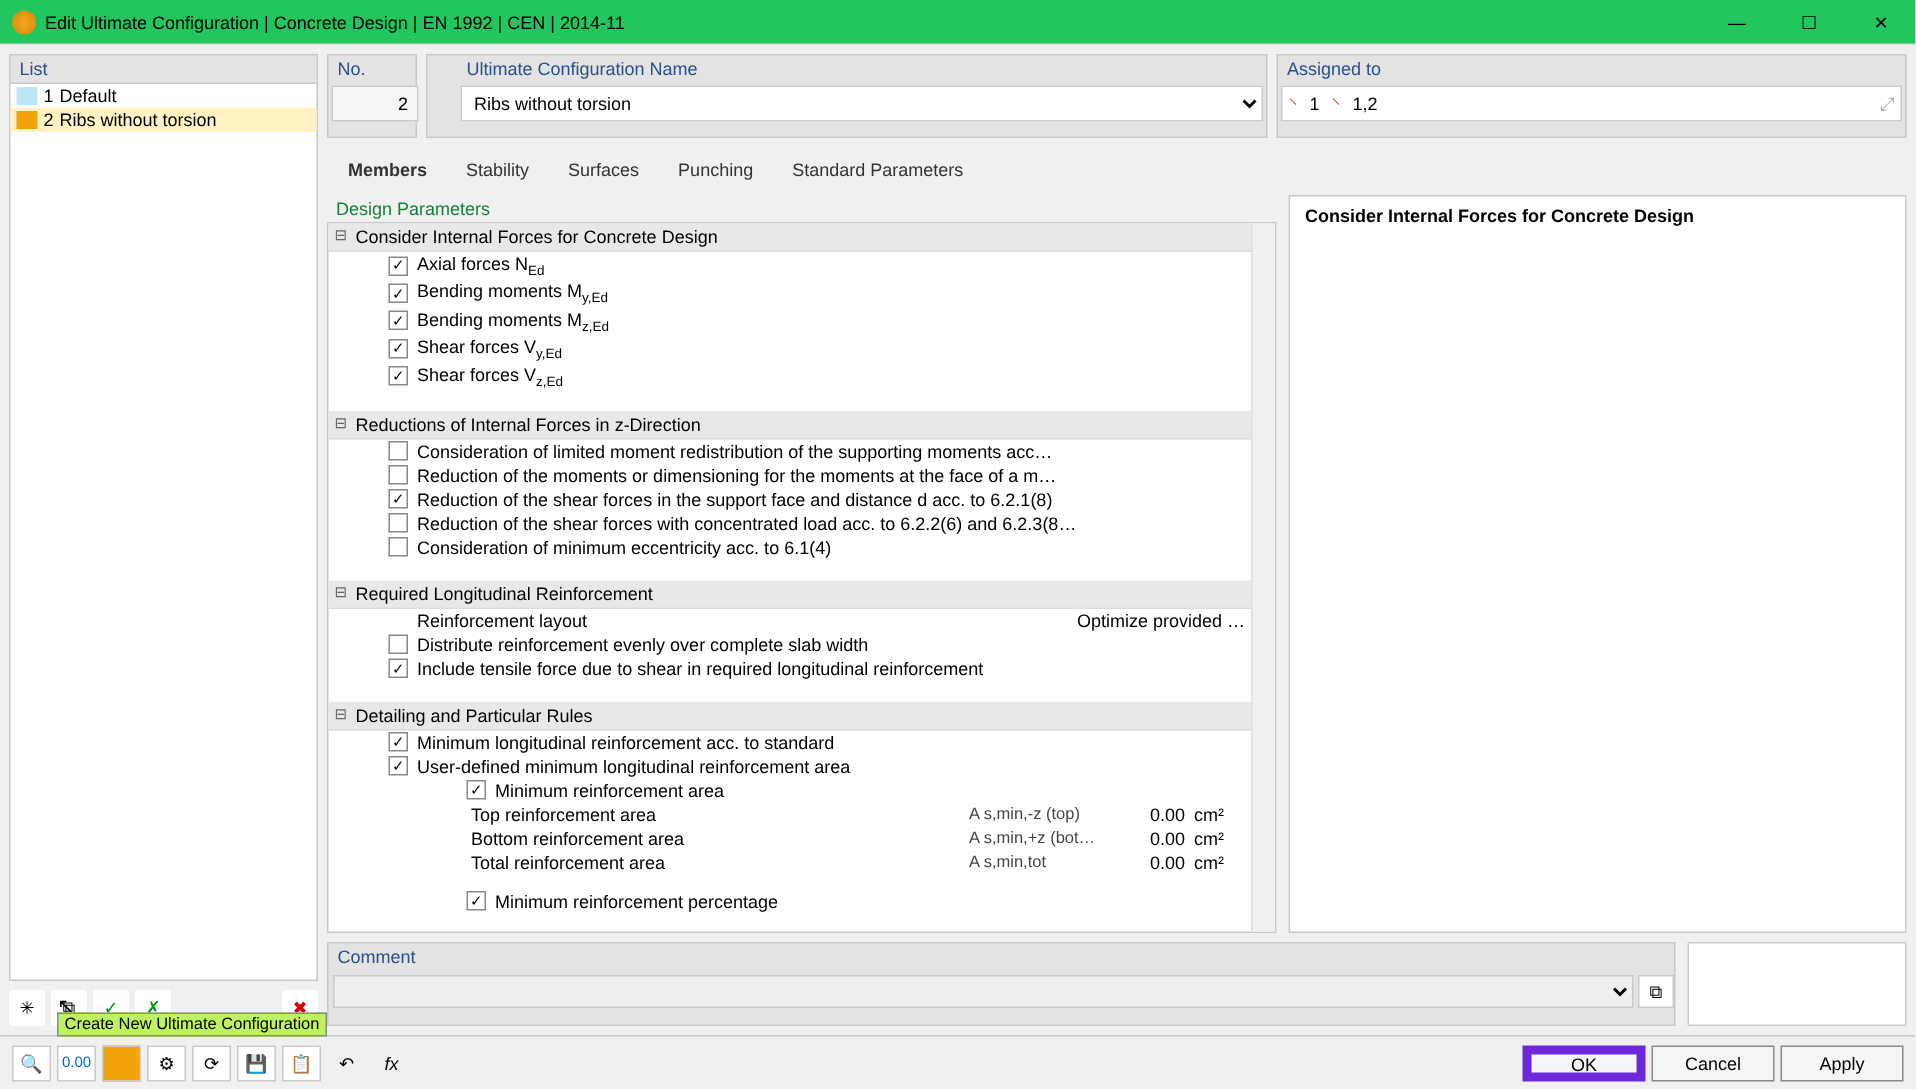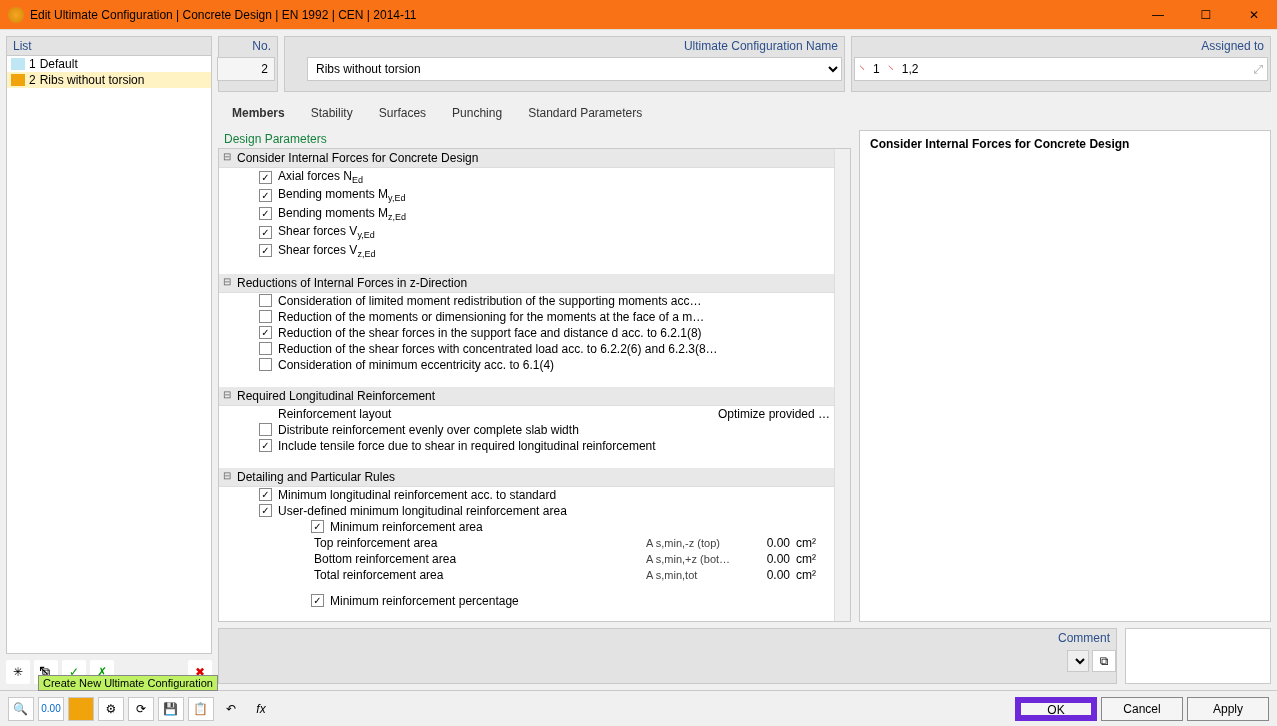--- a/index.html
+++ b/index.html
@@ -1,33 +1,33 @@
 <!DOCTYPE html>
 <html><head>
 <meta charset="utf-8">
 <style>
 * { box-sizing: border-box; margin: 0; padding: 0; font-family: "Segoe UI", Tahoma, sans-serif; font-size: 12px; }
 body { background: #f0f0f0; width: 1277px; height: 726px; position: relative; overflow: hidden; }
-.titlebar { height: 30px; background: #f97316; display: flex; align-items: center; padding: 0 8px; border-bottom: 1px solid #ddd; }
+.titlebar { height: 30px; background: #22c55e; display: flex; align-items: center; padding: 0 8px; border-bottom: 1px solid #ddd; }
 .titlebar .icon { width: 16px; height: 16px; margin-right: 6px; background: radial-gradient(#f5a623,#d48806); border-radius: 50%; }
 .titlebar .title { flex: 1; }
 .titlebar .winbtns { display: flex; gap: 18px; }
 .titlebar .winbtn { width: 30px; height: 22px; display: flex; align-items: center; justify-content: center; cursor: pointer; }
 .main { display: flex; height: calc(100% - 30px - 36px); padding: 6px; gap: 6px; }
 .left { width: 206px; display: flex; flex-direction: column; }
 .panel-hdr { background: #e3e3e3; border: 1px solid #c9c9c9; padding: 2px 6px; color: #2c4f8a; font-weight: 400; }
 .list-body { flex: 1; background: #fff; border: 1px solid #c9c9c9; border-top: none; }
 .list-row { display: flex; align-items: center; padding: 1px 4px; gap: 4px; cursor: pointer; }
 .list-row.sel { background: #fff3c4; }
 .swatch { width: 14px; height: 12px; display: inline-block; }
 .left-tools { display: flex; gap: 4px; margin-top: 6px; align-items: center; position: relative; }
 .icobtn { width: 24px; height: 24px; border: 1px solid transparent; background: #fff; display: inline-flex; align-items: center; justify-content: center; cursor: pointer; border-radius: 2px; }
 .right { flex: 1; display: flex; flex-direction: column; gap: 6px; }
 .toprow { display: flex; gap: 6px; height: 56px; }
-.field-wrap { background: #e3e3e3; border: 1px solid #c9c9c9; display: flex; flex-direction: column; align-items: flex-end; }
+.field-wrap { background: #e3e3e3; border: 1px solid #c9c9c9; display: flex; flex-direction: column; }
 .field-wrap .lbl { color: #2c4f8a; padding: 2px 6px; }
 .no-box { width: 60px; }
 .no-box input { width: 100%; height: 24px; text-align: right; padding: 0 6px; border: 1px solid #c9c9c9; background: #f5f5f5; margin: 2px; }
 .name-box { flex: 1; padding-left: 20px; }
 .name-box select, .assigned-input { width: calc(100% - 4px); height: 24px; border: 1px solid #c9c9c9; background: #fff; margin: 2px; padding: 0 4px; }
 .assigned-box { width: 420px; }
 .assigned-input { display: flex; align-items: center; gap: 8px; }
 .tabs { display: flex; gap: 14px; padding: 4px 8px 0 8px; }
 .tab { padding: 4px 6px; cursor: pointer; color: #333; }
 .tab.active { font-weight: 600; }

